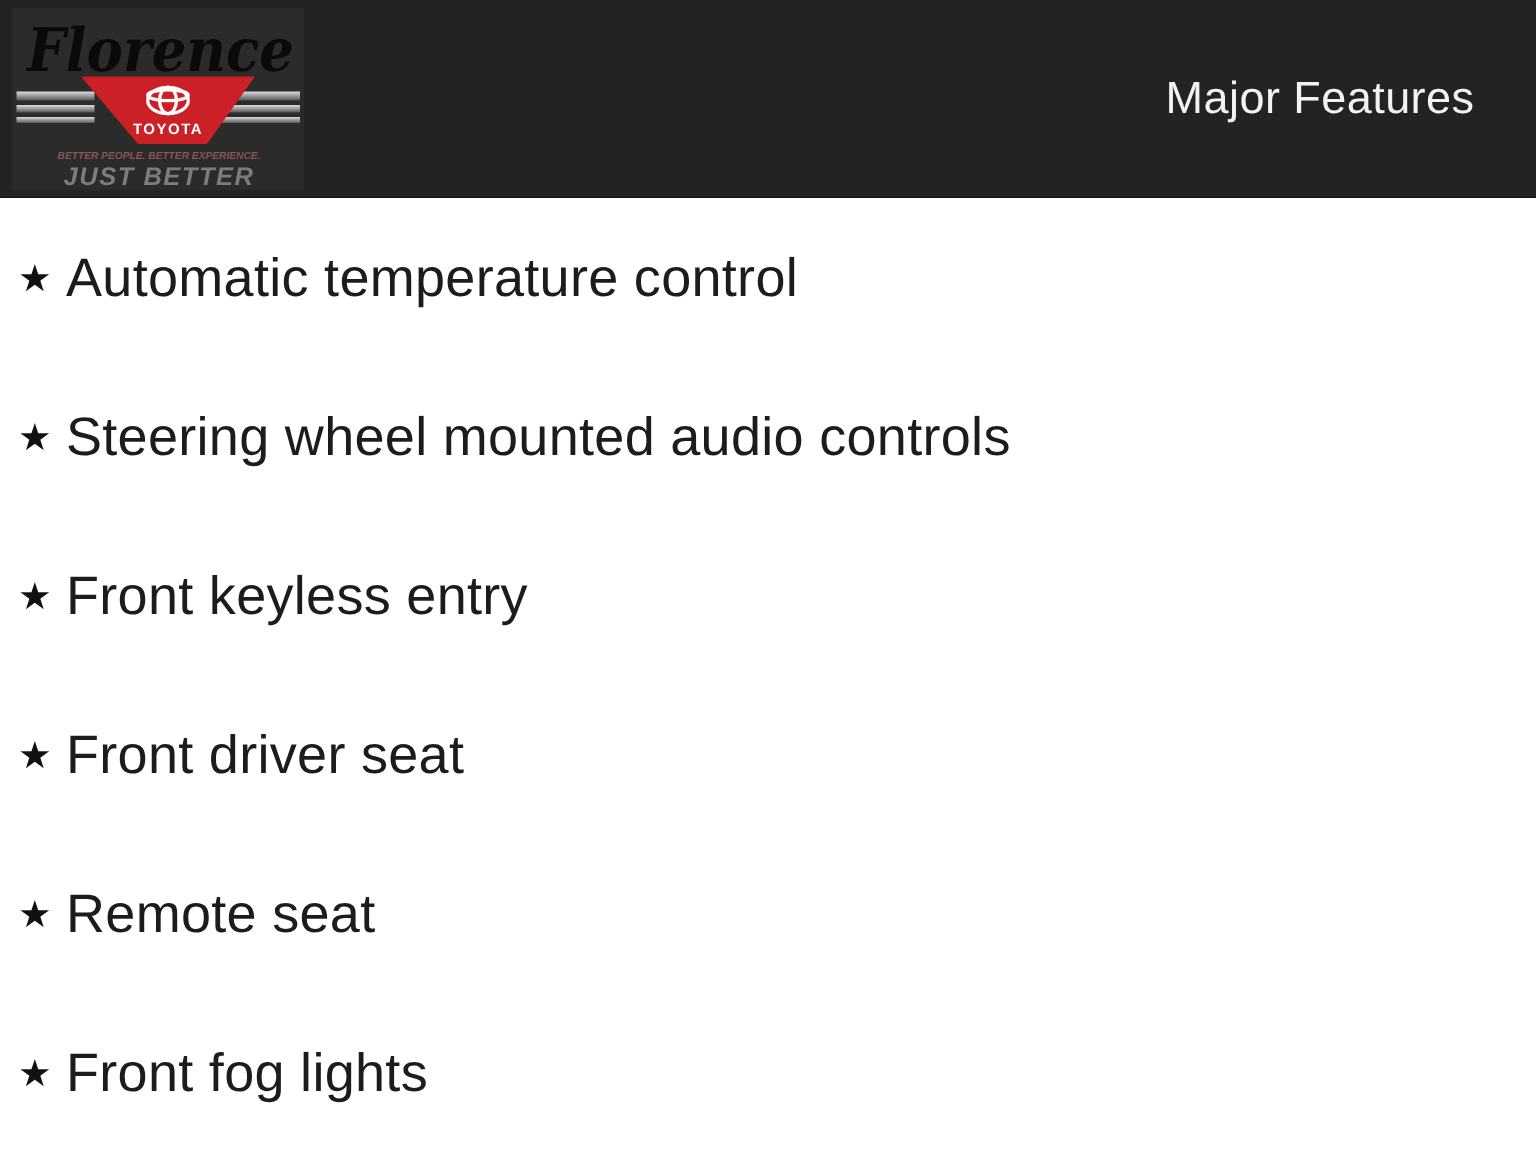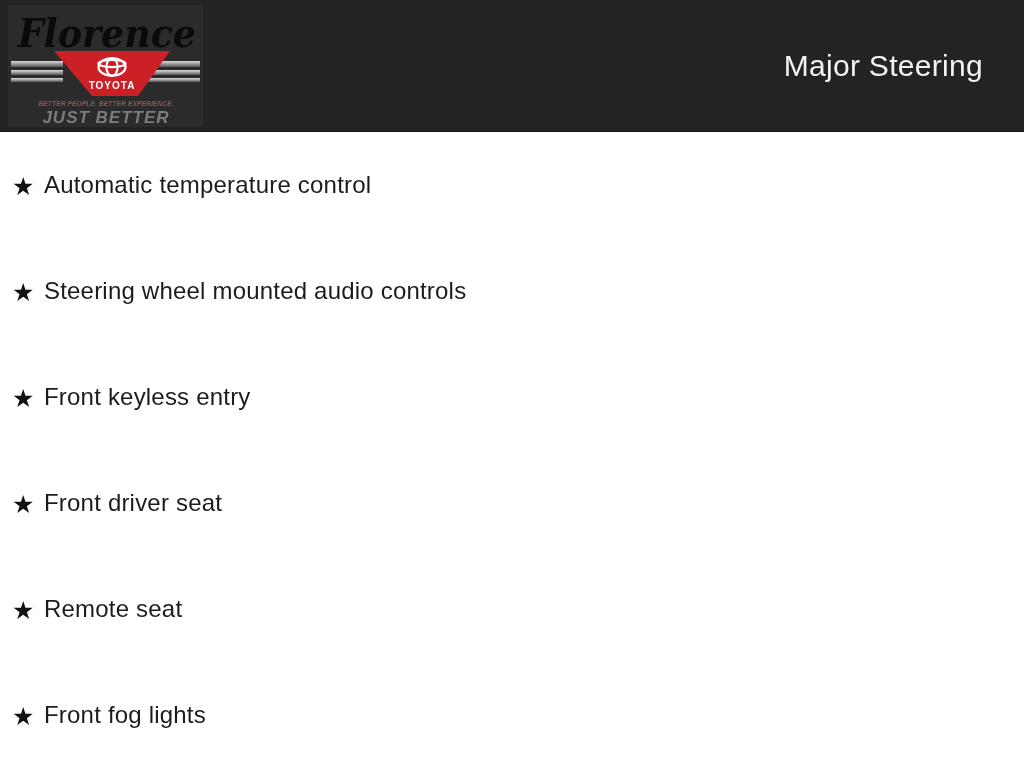--- a/index.html
+++ b/index.html
@@ -46,21 +46,21 @@
   }
   .feature-row .bullet {
     font-size: 25px;
     color: #111111;
     width: 32px;
     flex: 0 0 auto;
     align-self: center;
     transform: translateY(1px);
   }
   .feature-row .label {
-    font-size: 24px;
+    font-size: 36px;
     color: #1c1c1c;
     align-self: center;
     letter-spacing: 0.2px;
   }
 </style>
 </head>
 <body>
 
 <div class="page">
 
@@ -98,21 +98,21 @@
         <text x="104" y="84" text-anchor="middle" fill="#ffffff" font-family="Liberation Sans, sans-serif" font-size="10" font-weight="bold" letter-spacing="1">TOYOTA</text>
 
         <text x="10" y="42" fill="#0a0a0a" font-family="DejaVu Serif, serif" font-size="40" font-style="italic" font-weight="bold" textLength="178" lengthAdjust="spacingAndGlyphs">Florence</text>
 
         <text x="98" y="101" text-anchor="middle" fill="#8a5555" font-family="Liberation Sans, sans-serif" font-size="6.8" font-weight="bold" font-style="italic">BETTER PEOPLE. BETTER EXPERIENCE.</text>
 
         <text x="98" y="118" text-anchor="middle" fill="#7c7c7c" font-family="Liberation Sans, sans-serif" font-size="17" font-weight="bold" font-style="italic" letter-spacing="1">JUST BETTER</text>
       </svg>
     </div>
 
-    <div class="header-title">Major Steering</div>
+    <div class="header-title">Major Features</div>
   </div>
 
   <div class="feature-list">
 
     <div class="feature-row">
       <span class="bullet">★</span>
       <span class="label">Automatic temperature control</span>
     </div>
 
     <div class="feature-row">

